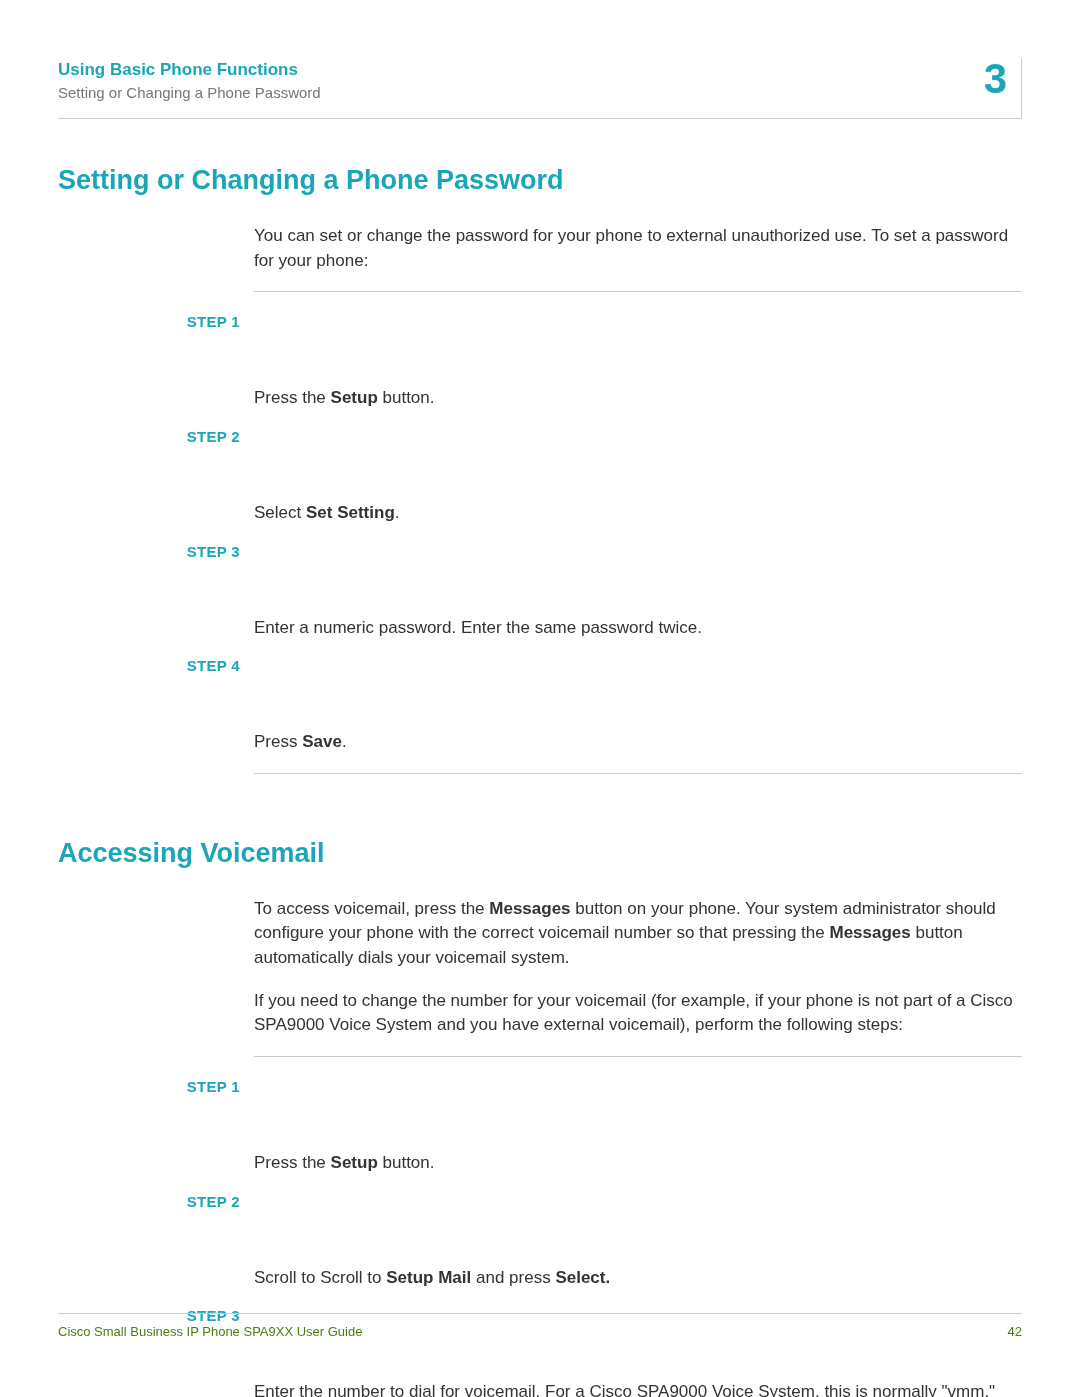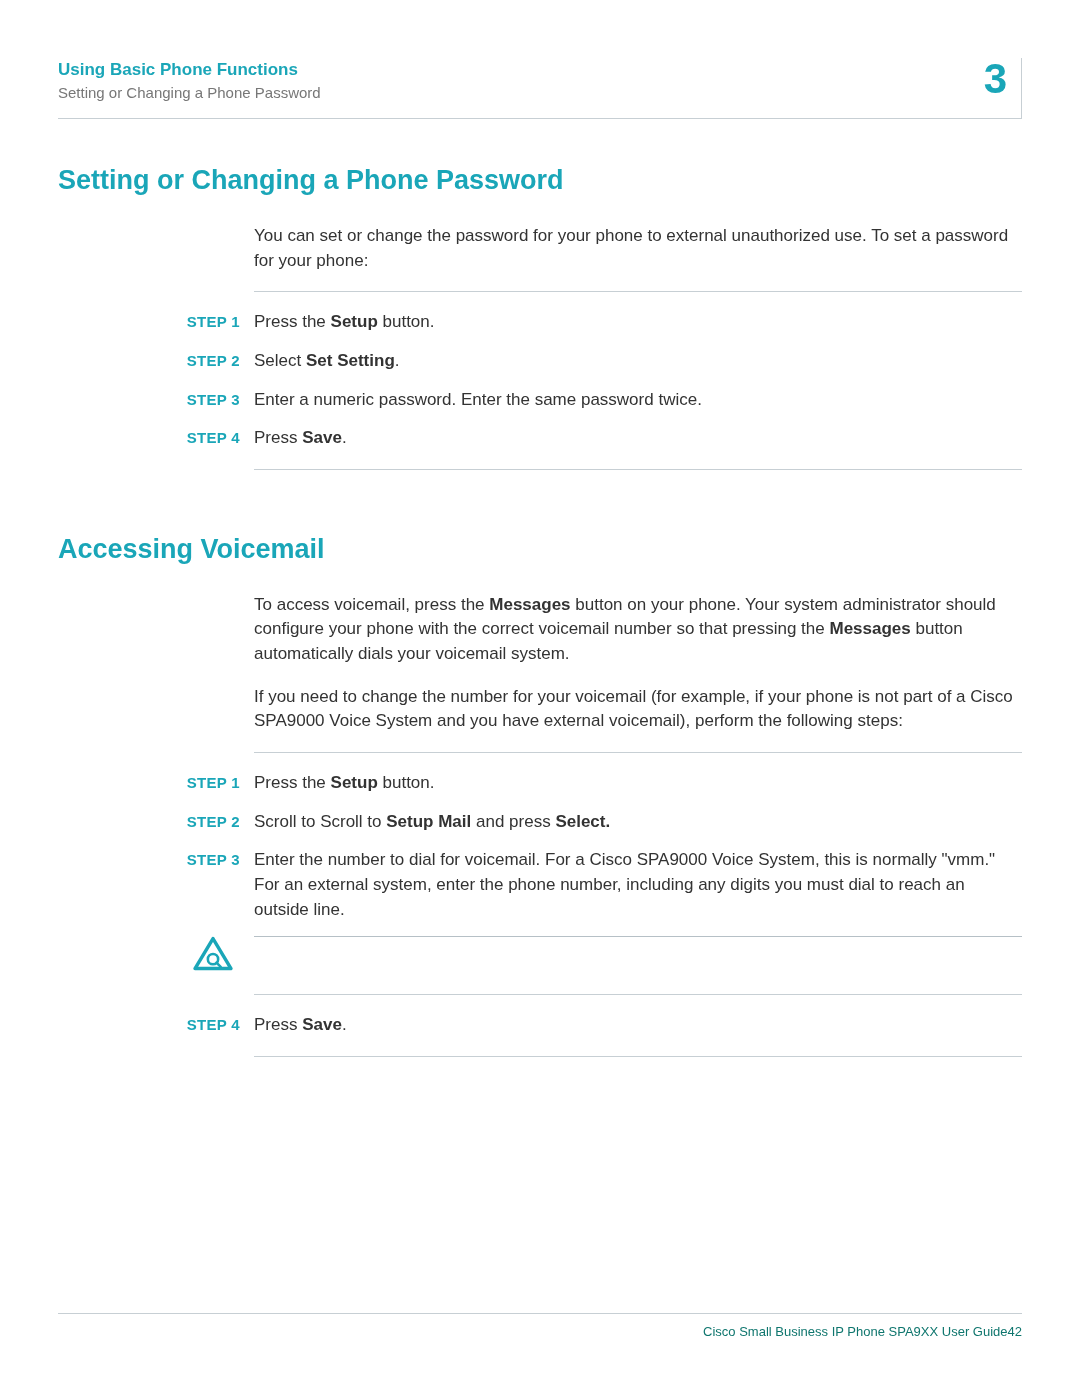--- a/index.html
+++ b/index.html
@@ -67,20 +67,21 @@
     border-top: 1px solid #c7cfd4;
     margin: 18px 0 18px 0;
   }
   .step-row {
     display: flex;
     align-items: flex-start;
     margin-bottom: 14px;
     font-size: 17px;
     line-height: 1.45;
     color: #333;
+    flex-direction: column;
   }
   .step-label {
     color: #1aa6b8;
     font-weight: bold;
     width: 76px;
     flex: 0 0 76px;
     text-align: right;
     margin-left: -76px;
     padding-right: 14px;
     font-size: 15px;
@@ -134,22 +135,22 @@
     line-height: 1.45;
   }
   .footer {
     position: absolute;
     left: 58px;
     right: 58px;
     bottom: 58px;
     border-top: 1px solid #c7cfd4;
     padding-top: 10px;
     display: flex;
-    justify-content: flex-end;
-    color: #0f766e;
+    justify-content: space-between;
+    color: #4d7c0f;
     font-size: 13px;
   }
 </style>
 </head>
 <body>
 
 <div class="header-row">
   <div class="header-left">
     <div class="chapter-label">Using Basic Phone Functions</div>
     <div class="section-label">Setting or Changing a Phone Password</div>

